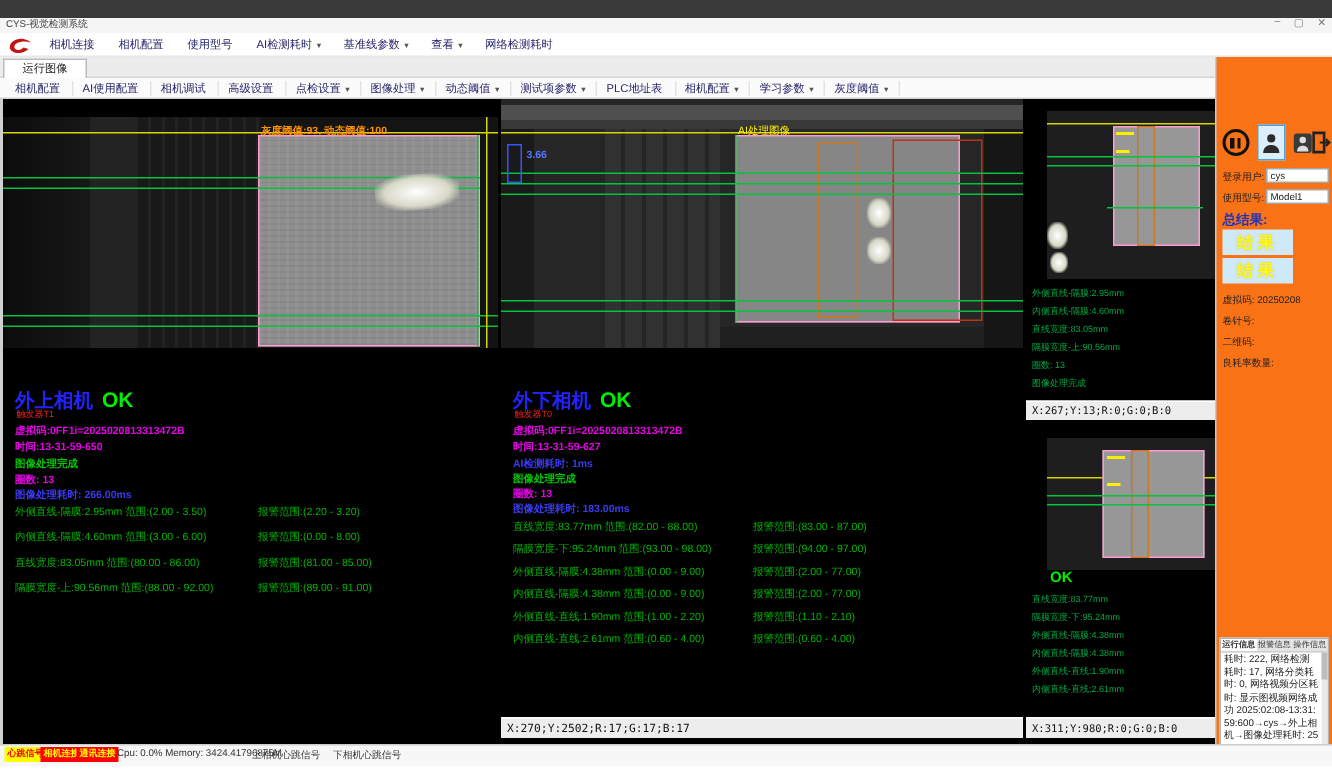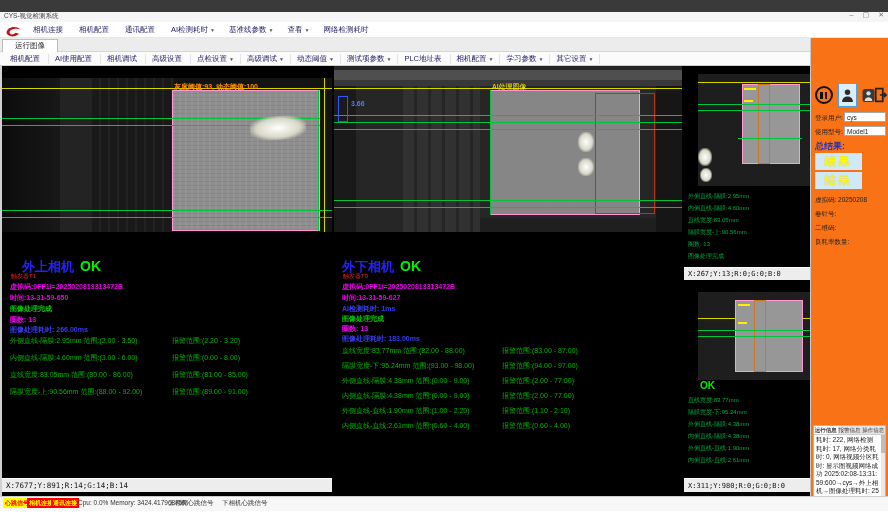--- a/index.html
+++ b/index.html
@@ -109,21 +109,21 @@
     <svg width="18" height="12" viewBox="0 0 20 14">
         <path d="M19 4 C12 -2 2 2 2.5 8 C3 12.5 12 14 17 9 L13 7.8 C10 11 6 10 6 7.2 C6 4 13 2 19 4 Z" fill="#c41313"></path>
       </svg>
   </div>
   <div class="abs menu-items">
 
       <span class="menu-item"><span>相机连接</span><span class="arrow"></span></span>
 
       <span class="menu-item"><span>相机配置</span><span class="arrow"></span></span>
 
-      <span class="menu-item"><span>通讯配置</span><span class="arrow"></span></span>
+      <span class="menu-item"><span>使用型号</span><span class="arrow"></span></span>
 
       <span class="menu-item"><span>AI检测耗时</span><span class="arrow">▼</span></span>
 
       <span class="menu-item"><span>基准线参数</span><span class="arrow">▼</span></span>
 
       <span class="menu-item"><span>查看</span><span class="arrow">▼</span></span>
 
       <span class="menu-item"><span>网络检测耗时</span><span class="arrow"></span></span>
     </div>
 
@@ -135,33 +135,33 @@
       <span class="tool-item"><span>相机配置</span><span class="arrow"></span></span>
 
       <span class="tool-item"><span>AI使用配置</span><span class="arrow"></span></span>
 
       <span class="tool-item"><span>相机调试</span><span class="arrow"></span></span>
 
       <span class="tool-item"><span>高级设置</span><span class="arrow"></span></span>
 
       <span class="tool-item"><span>点检设置</span><span class="arrow">▼</span></span>
 
-      <span class="tool-item"><span>高级调试</span><span class="arrow">▼</span></span>
+      <span class="tool-item"><span>图像处理</span><span class="arrow">▼</span></span>
 
       <span class="tool-item"><span>动态阈值</span><span class="arrow">▼</span></span>
 
       <span class="tool-item"><span>测试项参数</span><span class="arrow">▼</span></span>
 
       <span class="tool-item"><span>PLC地址表</span><span class="arrow"></span></span>
 
       <span class="tool-item"><span>相机配置</span><span class="arrow">▼</span></span>
 
       <span class="tool-item"><span>学习参数</span><span class="arrow">▼</span></span>
 
-      <span class="tool-item"><span>其它设置</span><span class="arrow">▼</span></span>
+      <span class="tool-item"><span>灰度阈值</span><span class="arrow">▼</span></span>
     </div>
 
   <div class="abs main"></div>
 
   <div class="abs cam" style="left:2px;top:78px;width:330px;height:154px;">
     <div class="abs" style="left:0;top:0;width:58px;height:154px;background:linear-gradient(90deg,#0c0c0c,#181818);"></div>
     <div class="abs" style="left:58px;top:0;width:30px;height:154px;background:#232323;"></div>
     <div class="abs" style="left:88px;top:0;width:84px;height:154px;background:#191919;background-image:repeating-linear-gradient(90deg,rgba(255,255,255,.04) 0 2px,transparent 2px 9px);"></div>
     <div class="abs" style="left:318px;top:0;width:12px;height:154px;background:#131313;"></div>
     <div class="yline" style="left:0;top:10px;width:330px;"></div>
@@ -169,21 +169,21 @@
     <div class="gline" style="left:0;top:40px;width:318px;"></div>
     <div class="gline" style="left:0;top:47px;width:318px;"></div>
     <div class="gline" style="left:0;top:132px;width:330px;"></div>
     <div class="gline" style="left:0;top:139px;width:330px;"></div>
     <div class="glinev" style="left:316px;top:12px;height:141px;"></div>
     <div class="blob" style="left:248px;top:38px;width:56px;height:24px;border-radius:5px;transform:rotate(-4deg);"></div>
     <div class="ylinev" style="left:322px;top:0;height:154px;"></div>
     <div class="overlay-orange" style="left:172px;top:4px;">灰度阈值:93, 动态阈值:100</div>
   </div>
 
-  <div class="cam-title" style="left:22px;top:258px;">
+  <div class="cam-title" style="left:10px;top:258px;">
     <span class="nm">外上相机</span>
     <span class="ok">OK</span>
   </div>
   <div class="trig" style="left:11px;top:272px;">触发器T1</div>
   <div class="ln-mag" style="left:10px;top:282px;">虚拟码:0FF1i=2025020813313472B</div>
   <div class="ln-mag" style="left:10px;top:293px;">时间:13-31-59-650</div>
   <div class="ln-grn" style="left:10px;top:304px;">图像处理完成</div>
   <div class="ln-mag" style="left:10px;top:315px;">圈数: 13</div>
   <div class="ln-blu" style="left:10px;top:325px;">图像处理耗时: 266.00ms</div>
 
@@ -203,21 +203,20 @@
         <span class="meas-val" style="width:162px;">直线宽度:83.05mm 范围:(80.00 - 86.00)</span>
         <span class="meas-alarm">报警范围:(81.00 - 85.00)</span>
       </div>
 
       <div class="meas-row meas-left" style="left: 10px; top: 387px;">
         <span class="meas-val" style="width:162px;">隔膜宽度-上:90.56mm 范围:(88.00 - 92.00)</span>
         <span class="meas-alarm">报警范围:(89.00 - 91.00)</span>
       </div>
     </div>
 
-  <div class="abs coordbar" style="left:2px;top:478px;width:330px;height:14px;">X:7677;Y:891;R:14;G:14;B:14</div>
 
   <div class="abs cam" style="left:334px;top:66px;width:348px;height:166px;background:#262626;">
     <div class="abs" style="left:0;top:4px;width:348px;height:10px;background:#4f4f4f;"></div>
     <div class="abs" style="left:0;top:14px;width:348px;height:6px;background:#383838;"></div>
     <div class="abs" style="left:0;top:20px;width:22px;height:146px;background:#1a1a1a;"></div>
     <div class="abs" style="left:66px;top:20px;width:80px;height:146px;background:#313131;background-image:repeating-linear-gradient(90deg,rgba(0,0,0,.25) 0 3px,transparent 3px 14px);"></div>
     <div class="abs" style="left:322px;top:20px;width:26px;height:146px;background:#161616;"></div>
     <div class="abs" style="left:146px;top:152px;width:176px;height:14px;background:#1f1f1f;"></div>
     <div class="yline" style="left:0;top:22px;width:348px;"></div>
     <div class="grayblock" style="left:156px;top:24px;width:150px;height:125px;background:#868686;"></div>
@@ -274,20 +273,21 @@
         <span class="meas-val" style="width:160px;">外侧直线-直线:1.90mm 范围:(1.00 - 2.20)</span>
         <span class="meas-alarm">报警范围:(1.10 - 2.10)</span>
       </div>
 
       <div class="meas-row meas-mid" style="left: 342px; top: 421px;">
         <span class="meas-val" style="width:160px;">内侧直线-直线:2.61mm 范围:(0.60 - 4.00)</span>
         <span class="meas-alarm">报警范围:(0.60 - 4.00)</span>
       </div>
     </div>
 
+  <div class="abs coordbar" style="left:334px;top:478px;width:348px;height:14px;">X:270;Y:2502;R:17;G:17;B:17</div>
 
   <div class="abs cam" style="left:698px;top:74px;width:112px;height:112px;background:#1e1e1e;">
     <div class="yline" style="left:0;top:8px;width:112px;"></div>
     <div class="grayblock" style="left:44px;top:10px;width:58px;height:80px;background:#979797;"></div>
     <div class="abs" style="left:60px;top:10px;width:12px;height:80px;border:1px solid #cc7722;"></div>
     <div class="gline" style="left:0;top:30px;width:112px;"></div>
     <div class="gline" style="left:0;top:36px;width:112px;"></div>
     <div class="gline" style="left:40px;top:64px;width:64px;"></div>
     <div class="abs" style="left:46px;top:14px;width:12px;height:2px;background:#ffee00;"></div>
     <div class="abs" style="left:46px;top:26px;width:9px;height:2px;background:#ffee00;"></div>

